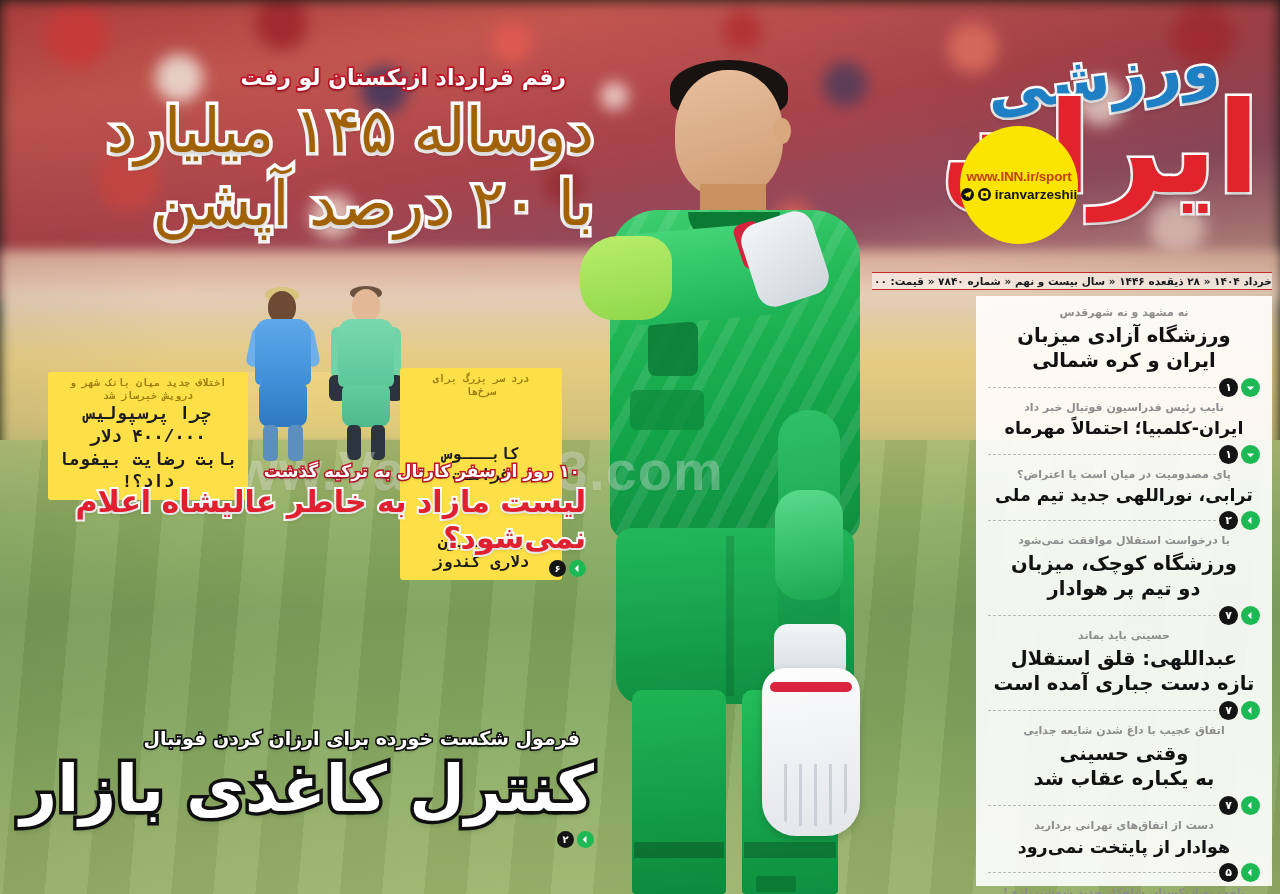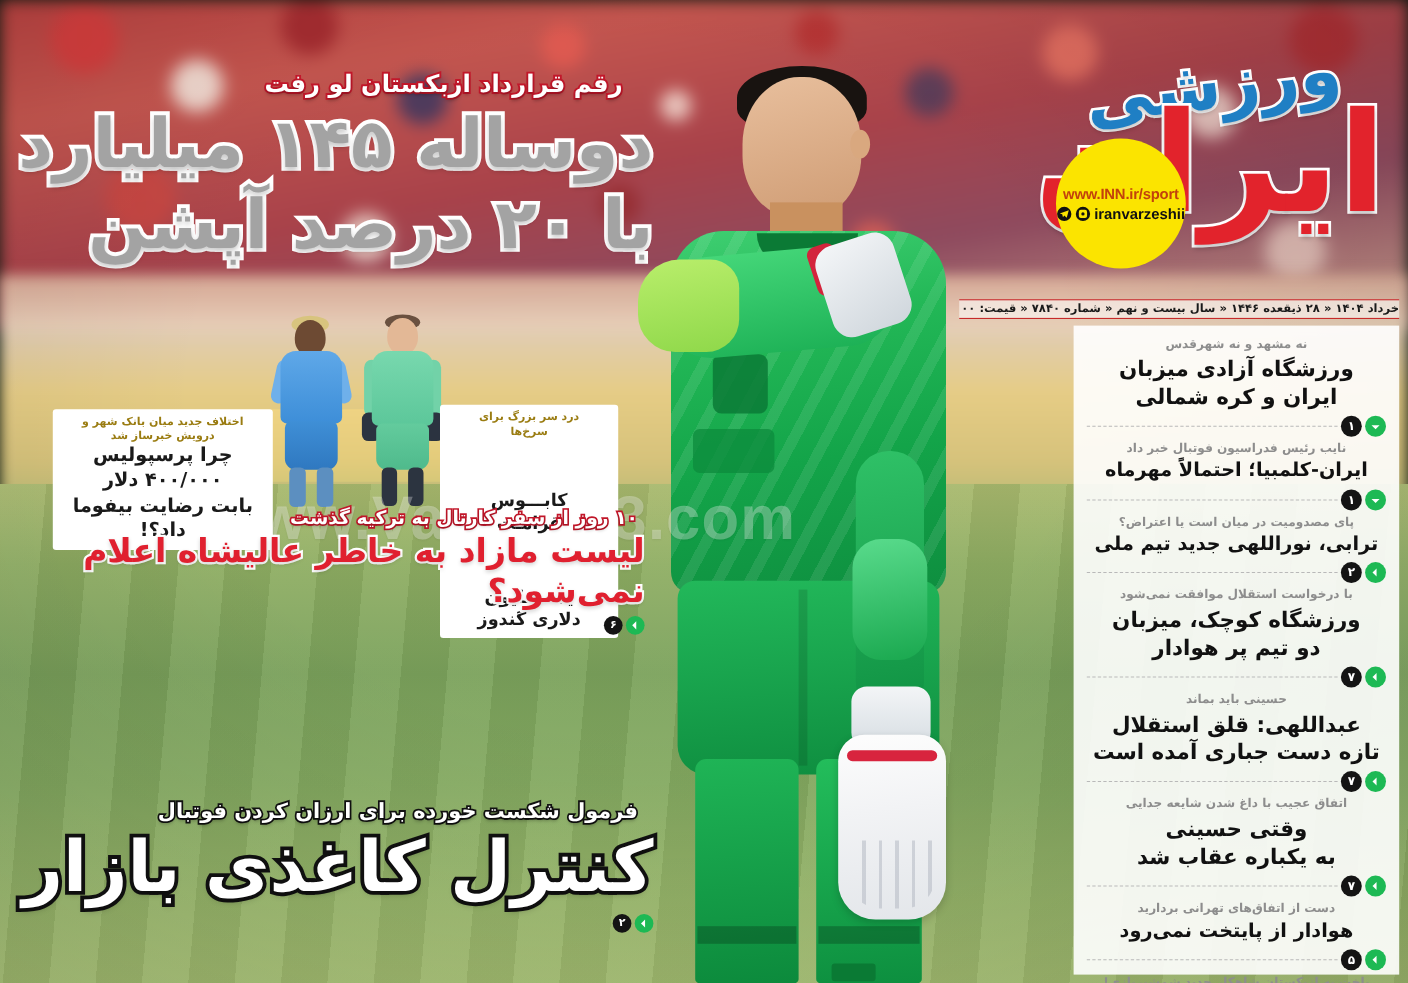--- a/index.html
+++ b/index.html
@@ -248,28 +248,28 @@
   
   .lead { position:absolute; right:auto; left:0; top:66px; width:620px;
           direction:rtl; text-align:right; padding-right:26px; }
   .lead-kicker {
     font-size:22px; font-weight:bold; color:#fff; line-height:1.1;
     -webkit-text-stroke:3.5px #c2172a; paint-order:stroke fill;
     text-shadow:0 2px 3px rgba(0,0,0,.25); margin-bottom:4px;
     padding-right:28px;
   }
   .lead-title {
-    font-size:62px; font-weight:bold; color:#a3a3a3; line-height:1.18;
+    font-size:62px; font-weight:normal; color:#a16207; line-height:1.18;
     -webkit-text-stroke:7px #fff; paint-order:stroke fill;
     text-shadow:0 3px 5px rgba(0,0,0,.20);
   }
   .lead-title .l2 { display:block; padding-left:60px; }
 
   
-  .ybox { position:absolute; background:#ffffff; direction:rtl; }
+  .ybox { position:absolute; background:#fde047; direction:rtl;font-family:Liberation Mono, monospace; }
   .ybox .yk { font-size:10px; font-weight:bold; color:#9a7c11; text-align:center;
               line-height:1.3; padding-top:3px; }
   .ybox .yt { font-size:17.5px; font-weight:bold; color:#1a1a1a; text-align:center;
               line-height:1.3; letter-spacing:-.3px; }
   #ybox-a { left:48px; top:372px; width:200px; padding:2px 8px 6px; border-radius:3px; }
   #ybox-b { left:400px; top:368px; width:162px; padding:2px 20px 6px; border-radius:3px; }
   #ybox-b .yt { font-size:16px;margin-top:46px; }
   .ystrip { position:absolute; left:48px; top:372px; width:514px; height:66px;
             background:#fbc900; border-radius:3px; z-index:-1; }
 

